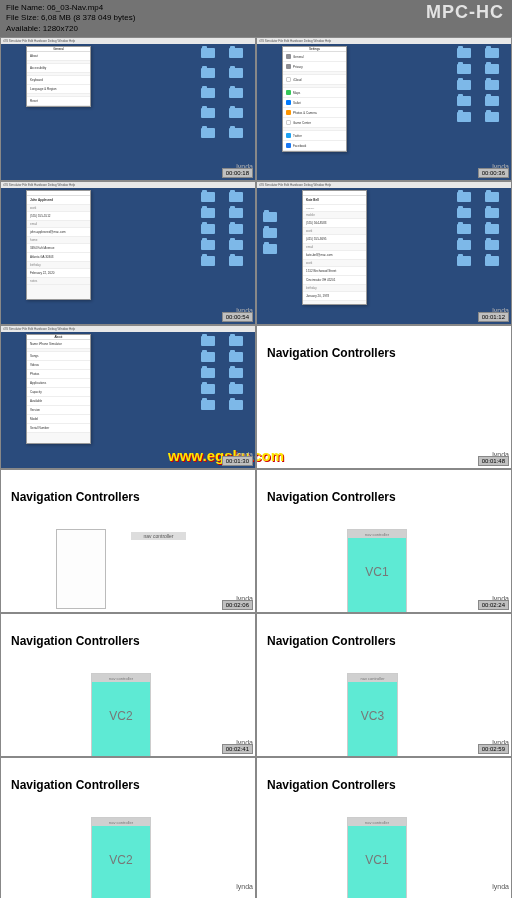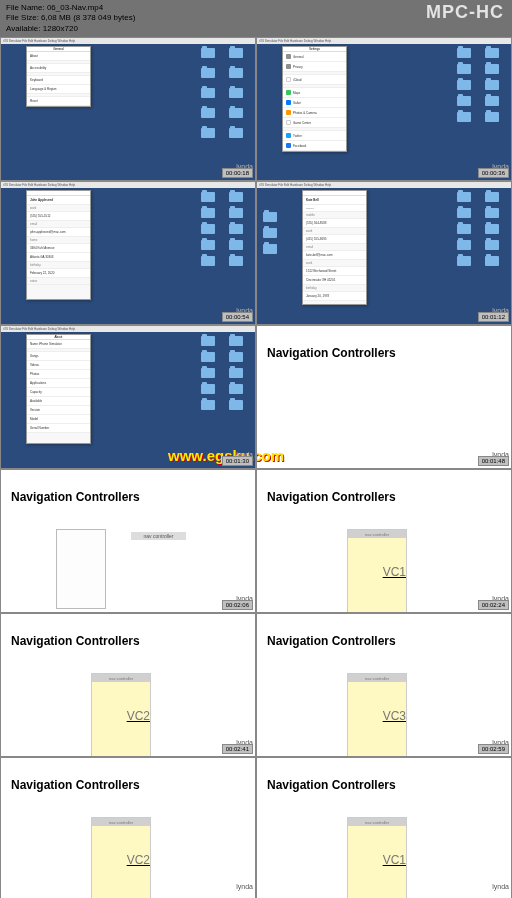--- a/index.html
+++ b/index.html
@@ -24,21 +24,21 @@
 .folder { width: 14px; height: 10px; background: #7db8e8; border-radius: 1px; position: relative; }
 .folder::before { content: ""; position: absolute; top: -2px; left: 1px; width: 5px; height: 2px; background: #7db8e8; border-radius: 1px 1px 0 0; }
 .folder-lbl { font-size: 3px; color: #cde; text-align: center; margin-top: 1px; height: 3px; overflow: hidden; }
 .ts-box { position: absolute; right: 2px; bottom: 2px; background: #c0c0c0; color: #000; font-size: 6px; padding: 1px 3px; border: 1px solid #888; }
 .lynda { position: absolute; right: 2px; bottom: 10px; font-size: 7px; color: #b0b0b0; }
 .lynda.dark { color: #555; }
 .slide-title { font-size: 12px; font-weight: bold; color: #000; padding: 20px 10px; }
 .slide-body { position: relative; height: calc(100% - 30px); display: flex; align-items: center; justify-content: center; }
 .phone-rect { position: absolute; border: 1px solid #bbb; background: #fdfdfd; }
 .nav-label { position: absolute; background: #ddd; font-size: 5px; color: #555; padding: 1px 4px; }
-.vc-box { position: absolute; background: #fef9c3; border: 1px solid #ccc; display: flex; align-items: center; justify-content: flex-end; text-decoration: underline; }
+.vc-box { position: absolute; background: #5eead4; border: 1px solid #ccc; display: flex; align-items: center; justify-content: center; }
 .vc-text { font-size: 12px; color: #777; }
 .vc-nav { position: absolute; top: 0; left: 0; right: 0; height: 8px; background: #d0d0d0; font-size: 4px; color: #777; display: flex; align-items: center; justify-content: center; }
 .watermark { position: absolute; pointer-events: none; font-size: 15px; color: #ffe600; font-weight: bold; text-shadow: 1px 1px 0 #c00; }
 </style>
 </head>
 <body>
 
 <div class="header">
   <div class="header-info">
     <div>File Name: 06_03-Nav.mp4</div>
@@ -406,21 +406,21 @@
         <div class="vc-text">VC2</div>
       </div>
     </div>
     <div class="lynda dark">lynda</div>
     <div class="ts-box">00:02:41</div>
   </div>
 
   <div class="cell slide">
     <div class="slide-title">Navigation Controllers</div>
     <div class="slide-body">
-      <div class="vc-box" style="left:90px;top:5px;width:60px;height:85px">
+      <div class="vc-box" style="left:90px;top:5px;width:51px;height:85px">
         <div class="vc-nav">nav controller</div>
         <div class="vc-text">VC3</div>
       </div>
     </div>
     <div class="lynda dark">lynda</div>
     <div class="ts-box">00:02:59</div>
   </div>
 
   <div class="cell slide">
     <div class="slide-title">Navigation Controllers</div>

